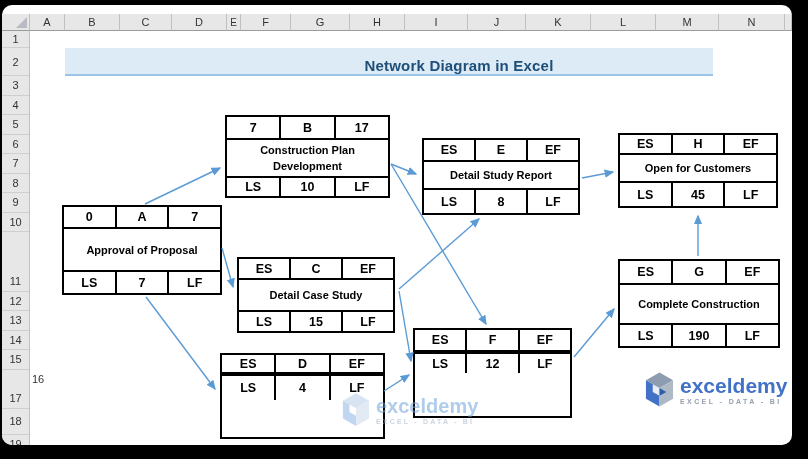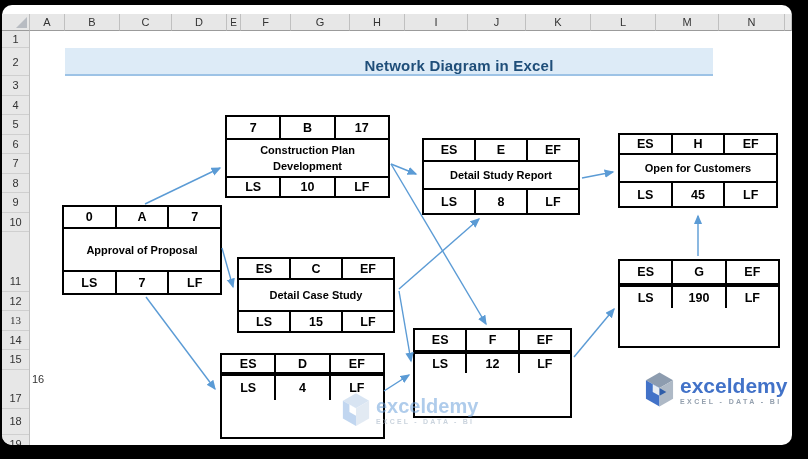--- a/index.html
+++ b/index.html
@@ -78,21 +78,21 @@
         <div class="rowcell" style="height: 19.5px;">3</div>
         <div class="rowcell" style="height: 19.5px;">4</div>
         <div class="rowcell" style="height: 19.5px;">5</div>
         <div class="rowcell" style="height: 19.5px;">6</div>
         <div class="rowcell" style="height: 19.5px;">7</div>
         <div class="rowcell" style="height: 19.5px;">8</div>
         <div class="rowcell" style="height: 19.5px;">9</div>
         <div class="rowcell" style="height: 19.5px;">10</div>
         <div class="rowcell" style="height: 19.5px; margin-top: 40px;">11</div>
         <div class="rowcell" style="height: 19.5px;">12</div>
-        <div class="rowcell" style="height: 19.5px; font-family: Liberation Serif, serif;">13</div>
+        <div class="rowcell" style="height: 19.5px;">13</div>
         <div class="rowcell" style="height: 19.5px;">14</div>
         <div class="rowcell" style="height: 19.5px;">15</div>
         <div class="rowcell" style="height: 19.5px; margin-left: 36px;">16</div>
         <div class="rowcell" style="height: 19.5px;">17</div>
         <div class="rowcell" style="height: 26px;">18</div>
         <div class="rowcell" style="height: 19.5px;">19</div>
       </div>
   </div>
 
   <div id="banner">
@@ -175,20 +175,21 @@
           <div class="ncell">12</div>
           <div class="ncell">LF</div>
         </div>
       </div>
       <div class="node" style="left: 618px; top: 259px; width: 162px; height: 89px;">
         <div class="nrow top" style="height: 24px;">
           <div class="ncell">ES</div>
           <div class="ncell">G</div>
           <div class="ncell">EF</div>
         </div>
+        <div class="nname">Complete Construction</div>
         <div class="nrow bot" style="height: 23px;">
           <div class="ncell">LS</div>
           <div class="ncell">190</div>
           <div class="ncell">LF</div>
         </div>
       </div>
       <div class="node" style="left: 618px; top: 133px; width: 160px; height: 75px;">
         <div class="nrow top" style="height: 20px;">
           <div class="ncell">ES</div>
           <div class="ncell">H</div>

